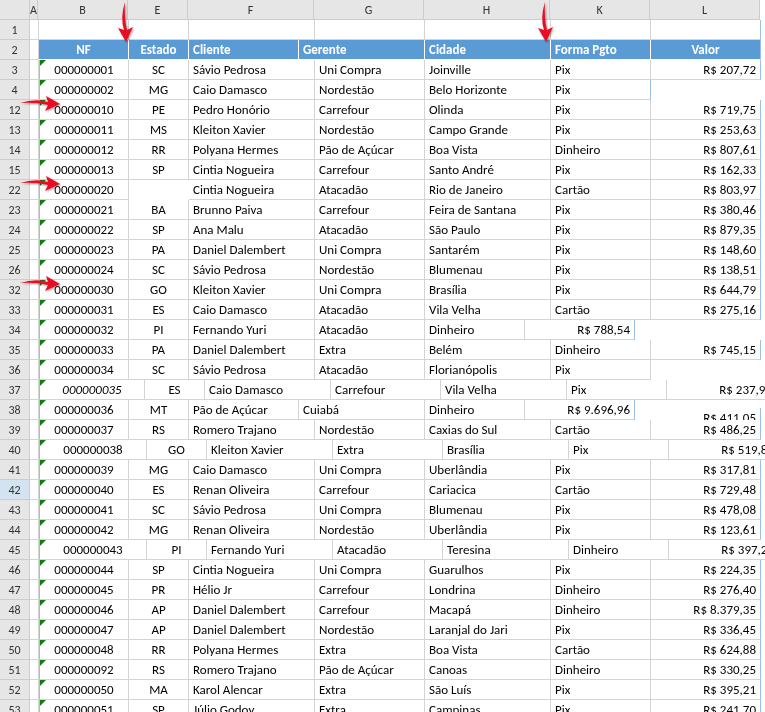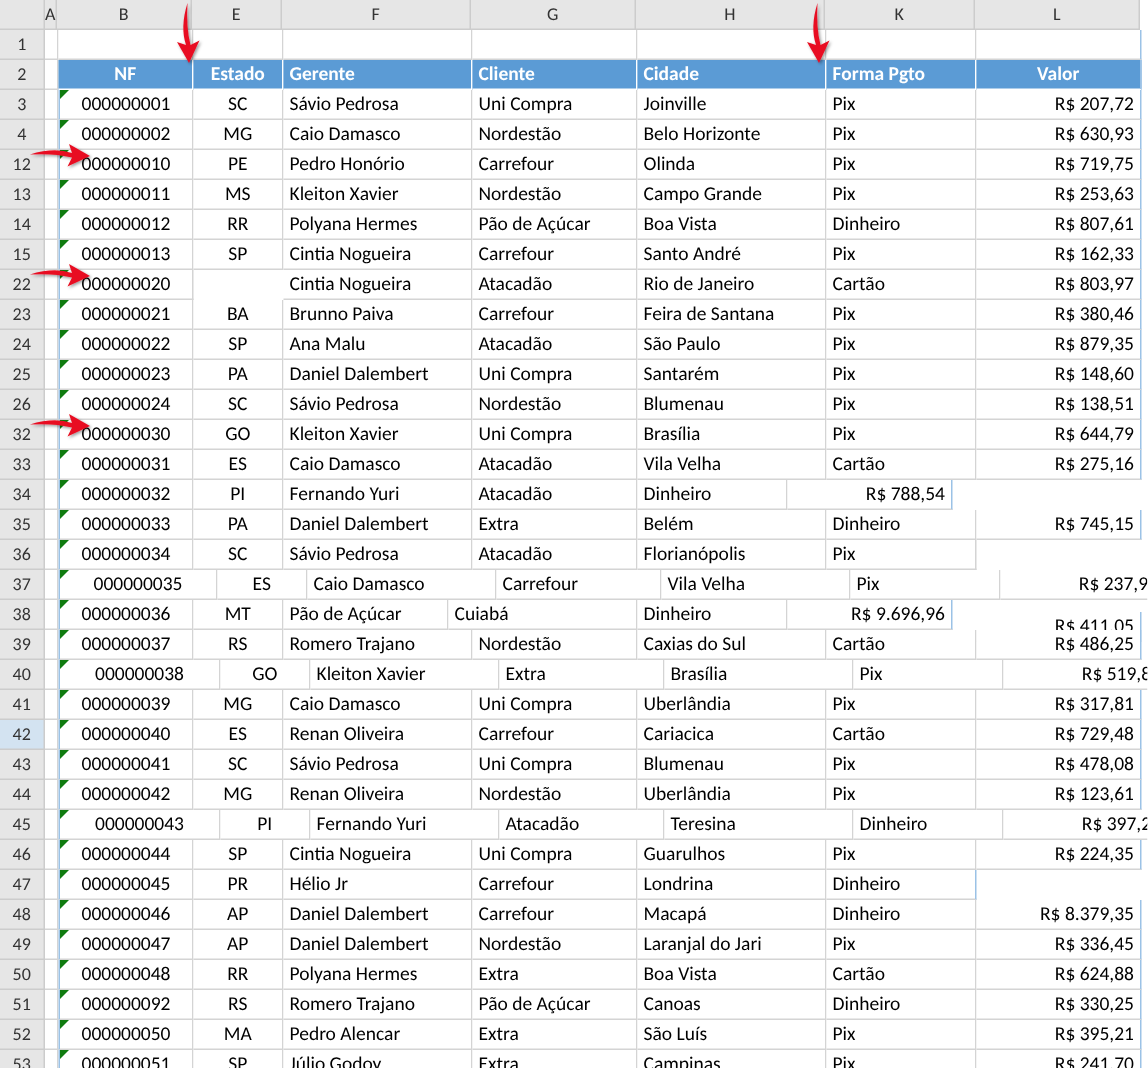--- a/index.html
+++ b/index.html
@@ -171,22 +171,22 @@
         <div class="cell" style="width: 126px;"></div>
         <div class="cell" style="width: 110px;"></div>
         <div class="cell" style="width: 126px;"></div>
         <div class="cell" style="width: 100px;"></div>
         <div class="cell" style="width: 110px;"></div>
       </div>
       <div class="grow">
         <div class="cell" style="width: 8px;"></div>
         <div class="cell hdrcell center" style="width: 90px;">NF</div>
         <div class="cell hdrcell center" style="width: 60px;">Estado</div>
+        <div class="cell hdrcell" style="width: 110px;">Cliente</div>
         <div class="cell hdrcell" style="width: 126px;">Gerente</div>
-        <div class="cell hdrcell" style="width: 110px;">Cliente</div>
         <div class="cell hdrcell" style="width: 126px;">Cidade</div>
         <div class="cell hdrcell" style="width: 100px;">Forma Pgto</div>
         <div class="cell hdrcell center" style="width: 110px;">Valor</div>
       </div>
       <div class="grow">
         <div class="cell" style="width: 8px;"></div>
         <div class="cell center tri border-box" style="width: 90px;">000000001</div>
         <div class="cell center" style="width: 60px;">SC</div>
         <div class="cell " style="width: 126px;">Sávio Pedrosa</div>
         <div class="cell " style="width: 110px;">Uni Compra</div>
@@ -195,21 +195,20 @@
         <div class="cell right" style="width: 110px;">R$ 207,72</div>
       </div>
       <div class="grow">
         <div class="cell" style="width: 8px;"></div>
         <div class="cell center tri border-box" style="width: 90px;">000000002</div>
         <div class="cell center" style="width: 60px;">MG</div>
         <div class="cell " style="width: 126px;">Caio Damasco</div>
         <div class="cell " style="width: 110px;">Nordestão</div>
         <div class="cell " style="width: 126px;">Belo Horizonte</div>
         <div class="cell " style="width: 100px;">Pix</div>
-        <div class="cell right" style="width: 110px;">R$ 630,93</div>
       </div>
       <div class="grow">
         <div class="cell" style="width: 8px;"></div>
         <div class="cell center tri border-box" style="width: 90px;">000000010</div>
         <div class="cell center" style="width: 60px;">PE</div>
         <div class="cell " style="width: 126px;">Pedro Honório</div>
         <div class="cell " style="width: 110px;">Carrefour</div>
         <div class="cell " style="width: 126px;">Olinda</div>
         <div class="cell " style="width: 100px;">Pix</div>
         <div class="cell right" style="width: 110px;">R$ 719,75</div>
@@ -338,21 +337,21 @@
         <div class="cell center tri border-box" style="width: 90px;">000000034</div>
         <div class="cell center" style="width: 60px;">SC</div>
         <div class="cell " style="width: 126px;">Sávio Pedrosa</div>
         <div class="cell " style="width: 110px;">Atacadão</div>
         <div class="cell " style="width: 126px;">Florianópolis</div>
         <div class="cell " style="width: 100px;">Pix</div>
         <div class="cell right" style="width: 110px; margin-top: 48px;">R$ 411,05</div>
       </div>
       <div class="grow">
         <div class="cell" style="width: 8px;"></div>
-        <div class="cell center tri border-box" style="width: 106px;">000000035</div>
+        <div class="cell center tri border-box" style="width: 106px; font-style: italic;">000000035</div>
         <div class="cell center" style="width: 60px;">ES</div>
         <div class="cell " style="width: 126px;">Caio Damasco</div>
         <div class="cell " style="width: 110px;">Carrefour</div>
         <div class="cell " style="width: 126px;">Vila Velha</div>
         <div class="cell " style="width: 100px;">Pix</div>
         <div class="cell right" style="width: 110px;">R$ 237,93</div>
       </div>
       <div class="grow">
         <div class="cell" style="width: 8px;"></div>
         <div class="cell center tri border-box" style="width: 90px;">000000036</div>
@@ -443,20 +442,21 @@
         <div class="cell right" style="width: 110px;">R$ 224,35</div>
       </div>
       <div class="grow">
         <div class="cell" style="width: 8px;"></div>
         <div class="cell center tri border-box" style="width: 90px;">000000045</div>
         <div class="cell center" style="width: 60px;">PR</div>
         <div class="cell " style="width: 126px;">Hélio Jr</div>
         <div class="cell " style="width: 110px;">Carrefour</div>
         <div class="cell " style="width: 126px;">Londrina</div>
         <div class="cell " style="width: 100px;">Dinheiro</div>
+        <div class="cell right" style="width: 110px;">R$ 276,40</div>
       </div>
       <div class="grow">
         <div class="cell" style="width: 8px;"></div>
         <div class="cell center tri border-box" style="width: 90px;">000000046</div>
         <div class="cell center" style="width: 60px;">AP</div>
         <div class="cell " style="width: 126px;">Daniel Dalembert</div>
         <div class="cell " style="width: 110px;">Carrefour</div>
         <div class="cell " style="width: 126px;">Macapá</div>
         <div class="cell " style="width: 100px;">Dinheiro</div>
         <div class="cell right" style="width: 110px;">R$ 8.379,35</div>
@@ -488,21 +488,21 @@
         <div class="cell " style="width: 126px;">Romero Trajano</div>
         <div class="cell " style="width: 110px;">Pão de Açúcar</div>
         <div class="cell " style="width: 126px;">Canoas</div>
         <div class="cell " style="width: 100px;">Dinheiro</div>
         <div class="cell right" style="width: 110px;">R$ 330,25</div>
       </div>
       <div class="grow">
         <div class="cell" style="width: 8px;"></div>
         <div class="cell center tri border-box" style="width: 90px;">000000050</div>
         <div class="cell center" style="width: 60px;">MA</div>
-        <div class="cell " style="width: 126px;">Pedro Alencar</div>
+        <div class="cell " style="width: 126px;">Karol Alencar</div>
         <div class="cell " style="width: 110px;">Extra</div>
         <div class="cell " style="width: 126px;">São Luís</div>
         <div class="cell " style="width: 100px;">Pix</div>
         <div class="cell right" style="width: 110px;">R$ 395,21</div>
       </div>
       <div class="grow last">
         <div class="cell" style="width: 8px;"></div>
         <div class="cell center tri border-box" style="width: 90px;">000000051</div>
         <div class="cell center" style="width: 60px;">SP</div>
         <div class="cell " style="width: 126px;">Júlio Godoy</div>

